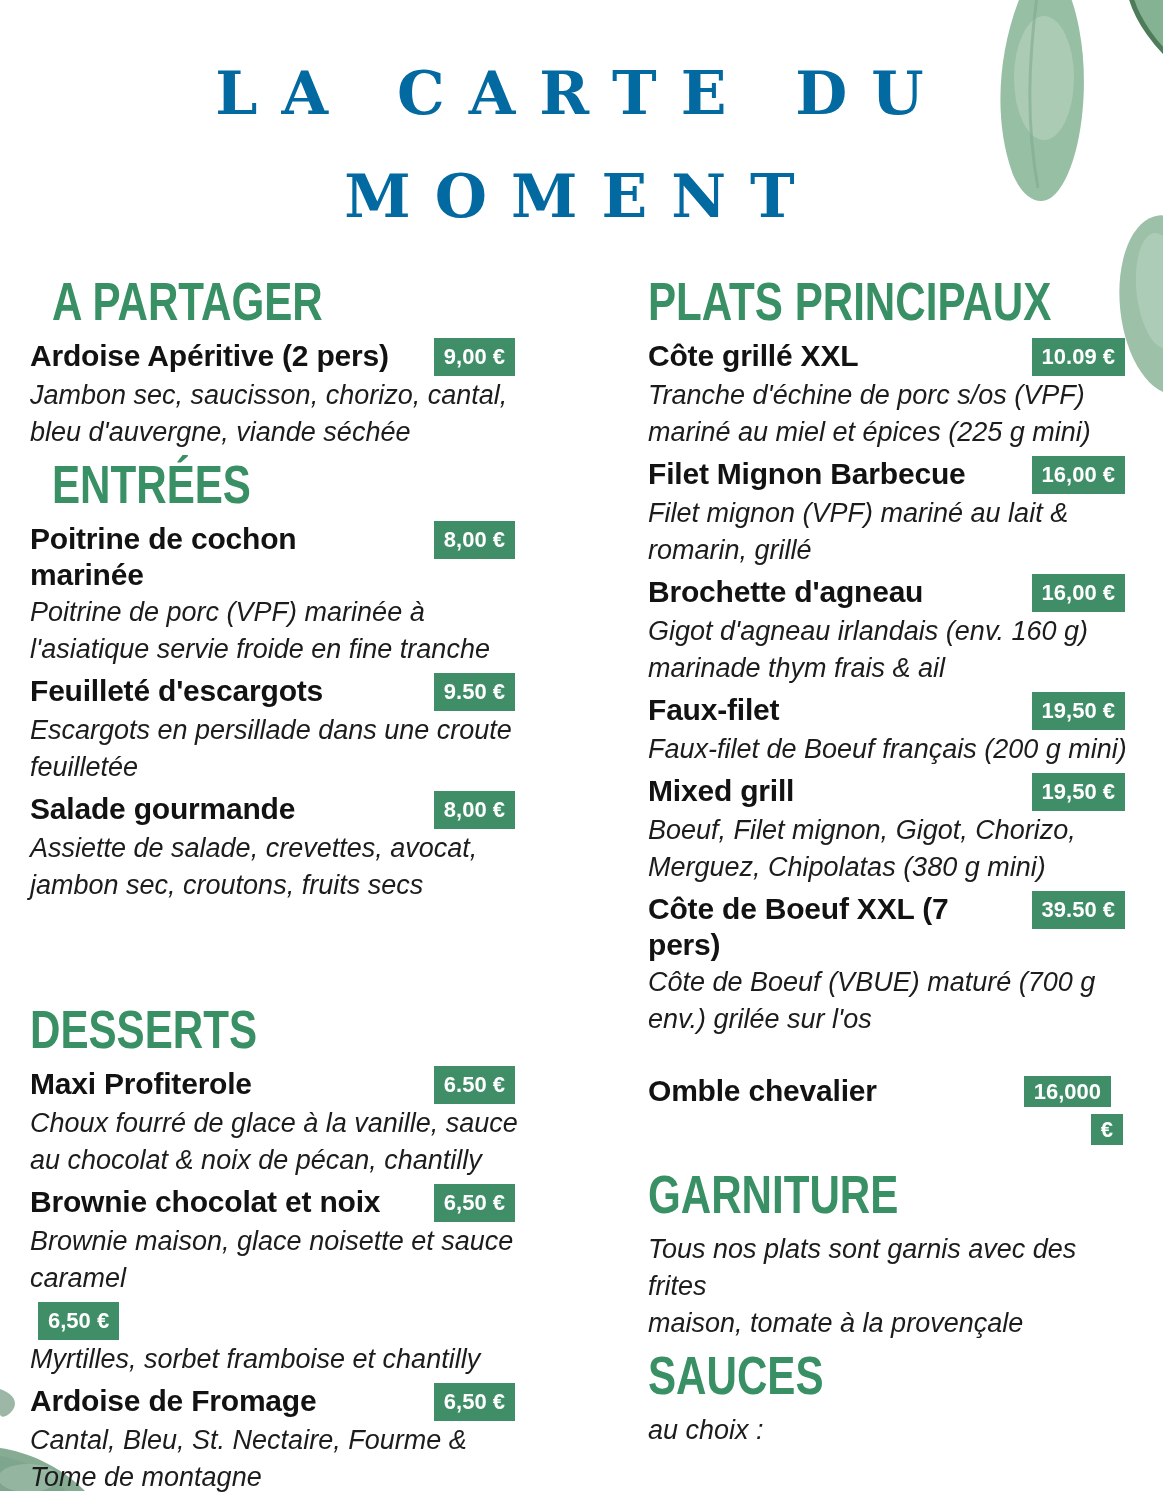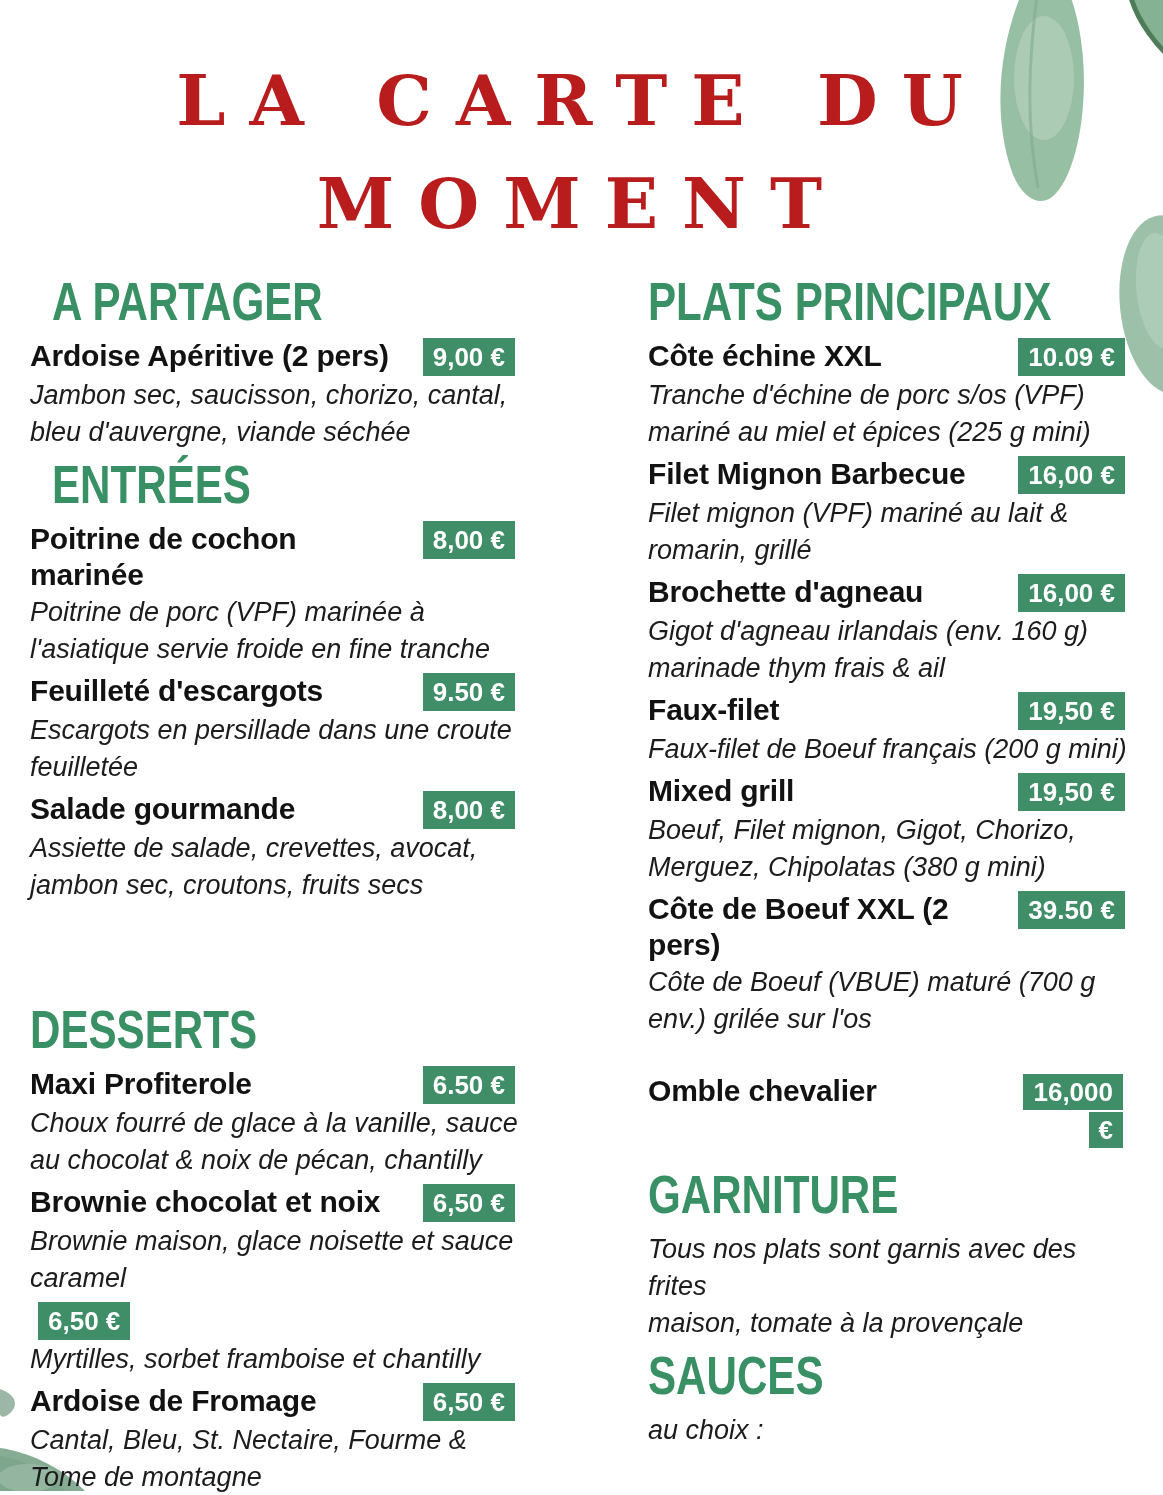--- a/index.html
+++ b/index.html
@@ -9,24 +9,24 @@
     font-family:"Liberation Sans", sans-serif;
     color:#141414;
   }
 
   
   .menu-title {
     position:absolute; top:2px; left:0; width:100%;
     text-align:center;
     font-family:"DejaVu Serif", serif;
     font-weight:700;
-    font-size:70px;
+    font-size:60px;
     line-height:103px;
     letter-spacing:24px;
-    color:#b91c1c;
+    color:#0369a1;
     white-space:pre-line;
   }
 
   
   .col { position:absolute; top:276px; }
   .col-left  { left:30px;  width:515px; }
   .col-right { left:648px; width:492px; }
 
   
   .sec-h {
@@ -54,21 +54,21 @@
     display:flex; justify-content:space-between; align-items:flex-start;
   }
   .col-left  .row { padding-right:30px;gap:16px; }
   .col-right .row { padding-right:15px; }
   .name {
     font-size:30px; font-weight:700; line-height:36px; color:#121212;
     letter-spacing:-0.2px;
   }
   .badge {
     background:#3F8E68; color:#ffffff;
-    font-size:26px; font-weight:700; line-height:32px;
+    font-size:22px; font-weight:700; line-height:32px;
     padding:3px 10px; margin-left:8px;
     white-space:nowrap; flex-shrink:0;
   }
   .badge-wrap {
     width:104px; text-align:right; flex-shrink:0; margin-left:8px;
   }
   .badge-wrap .badge {
     display:inline; white-space:normal; margin:2px;
     -webkit-box-decoration-break:clone; box-decoration-break:clone;
     line-height:38px;
@@ -199,21 +199,21 @@
   </div>
 
 </div>
 
 <div class="col col-right">
 
   <h2 class="sec-h">PLATS PRINCIPAUX</h2>
 
   <div class="item">
     <div class="row">
-      <span class="name">Côte échine XXL</span>
+      <span class="name">Côte grillé XXL</span>
       <span class="badge">10.09 €</span>
     </div>
     <div class="desc">Tranche d'échine de porc s/os (VPF)
 mariné au miel et épices (225 g mini)</div>
   </div>
 
   <div class="item">
     <div class="row">
       <span class="name">Filet Mignon Barbecue</span>
       <span class="badge">16,00 €</span>
@@ -243,21 +243,21 @@
     <div class="row">
       <span class="name">Mixed grill</span>
       <span class="badge">19,50 €</span>
     </div>
     <div class="desc">Boeuf, Filet mignon, Gigot, Chorizo,
 Merguez, Chipolatas (380 g mini)</div>
   </div>
 
   <div class="item">
     <div class="row">
-      <span class="name">Côte de Boeuf XXL (2 pers)</span>
+      <span class="name">Côte de Boeuf XXL (7 pers)</span>
       <span class="badge">39.50 €</span>
     </div>
     <div class="desc">Côte de Boeuf (VBUE) maturé (700 g
 env.) grilée sur l'os</div>
   </div>
 
   <div class="item push-down">
     <div class="row">
       <span class="name">Omble chevalier</span>
       <span class="badge-wrap"><span class="badge">16,000 €</span></span>

